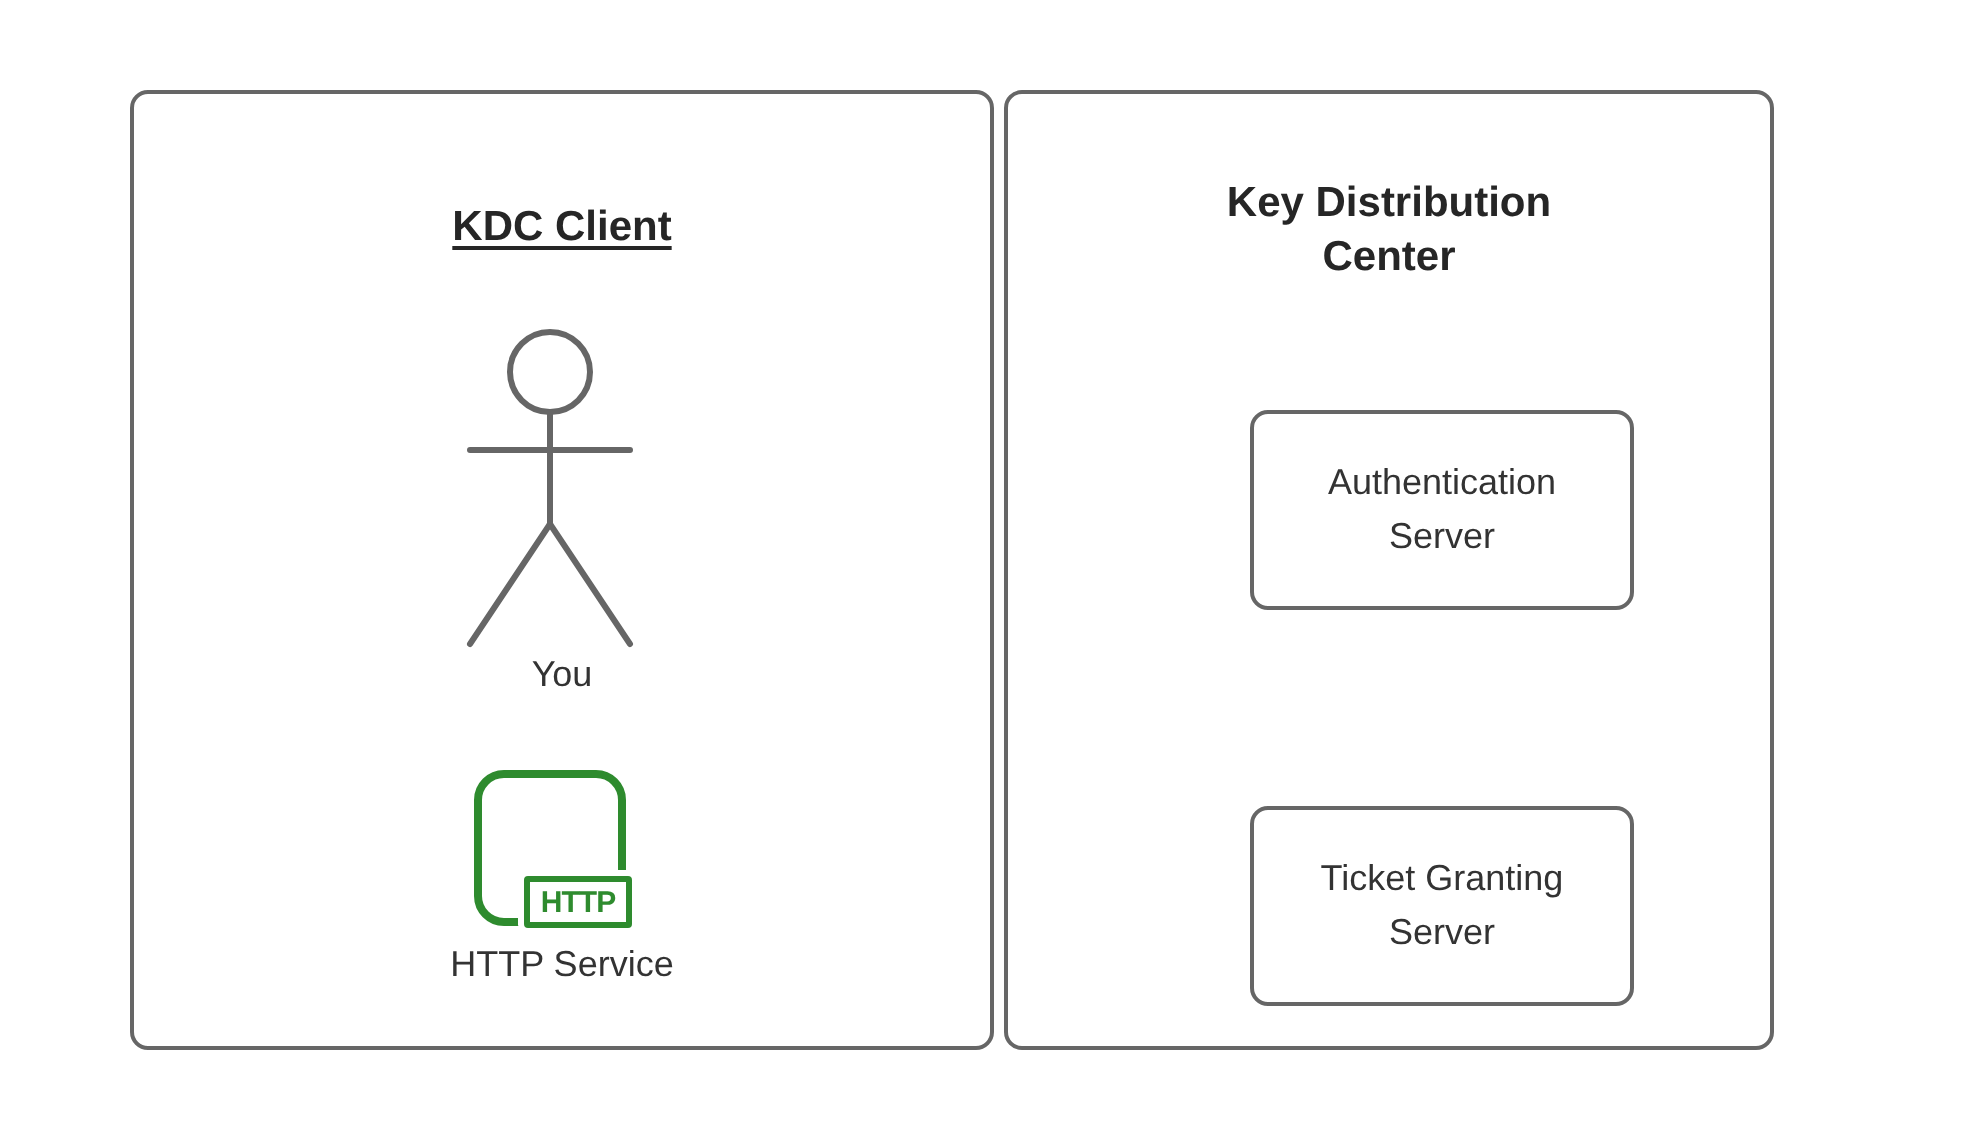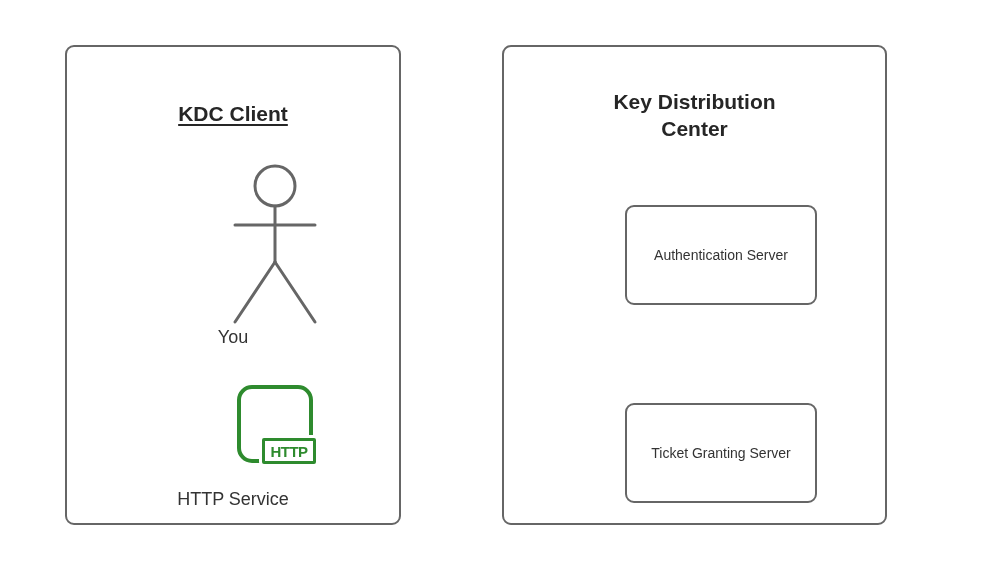--- a/index.html
+++ b/index.html
@@ -15,56 +15,56 @@
     width:990px;height:572px;position:relative;background:var(--bg);
     font-family:"Liberation Sans","DejaVu Sans",sans-serif;
     color:var(--text-color);
     overflow:hidden;
   }
   .panel{
     position:absolute;top:45px;height:480px;
     border:2px solid var(--outline-gray);
     border-radius:9px;background:var(--bg);
   }
-  .panel.left{left:65px;width:336px;text-decoration:underline;}
+  .panel.left{left:65px;width:432px;text-decoration:underline;}
   .panel.right{left:502px;width:385px;}
   .panel-title{
     position:absolute;left:0;width:100%;margin:0;
     text-align:center;font-size:21px;font-weight:bold;
     line-height:27px;color:var(--title-color);
     text-decoration:underline;text-decoration-thickness:2px;text-underline-offset:3px;
   }
   .panel.left .panel-title{top:53px;}
   .panel.right .panel-title{top:41px;}
   .panel.right .panel-title span{display:inline-block;max-width:230px;}
   .actor-svg{position:absolute;left:146px;top:114px;}
   .label{
     position:absolute;left:0;width:100%;text-align:center;
     font-size:18px;line-height:24px;color:var(--text-color);
   }
   .actor-label{top:278px;}
-  .service-label{top:440px;}
+  .service-label{top:423px;}
   .http-icon{
     position:absolute;left:170px;top:338px;width:76px;height:78px;
     border:4px solid var(--accent-green);border-radius:15px;background:var(--bg);padding-left:42px;
   }
   .http-badge{
     position:absolute;left:21px;top:49px;width:54px;height:26px;
     background:var(--bg);border:3px solid var(--accent-green);border-radius:2px;
     box-shadow:0 0 0 3px var(--bg);
     display:flex;align-items:center;justify-content:center;
     color:var(--accent-green);font-weight:bold;font-size:15px;letter-spacing:-0.5px;
   }
   .server-box{
     position:absolute;left:121px;width:192px;height:100px;
     border:2px solid var(--outline-gray);border-radius:9px;background:var(--bg);
     display:flex;align-items:center;justify-content:center;
   }
   .server-box .server-label{
-    text-align:center;font-size:14px;line-height:27px;color:var(--text-color);
+    text-align:center;font-size:18px;line-height:27px;color:var(--text-color);
     max-width:170px;
   }
   .server-box.auth{top:158px;}
   .server-box.tgs{top:356px;}
 </style>
 </head>
 <body>
 
 <div>
 

